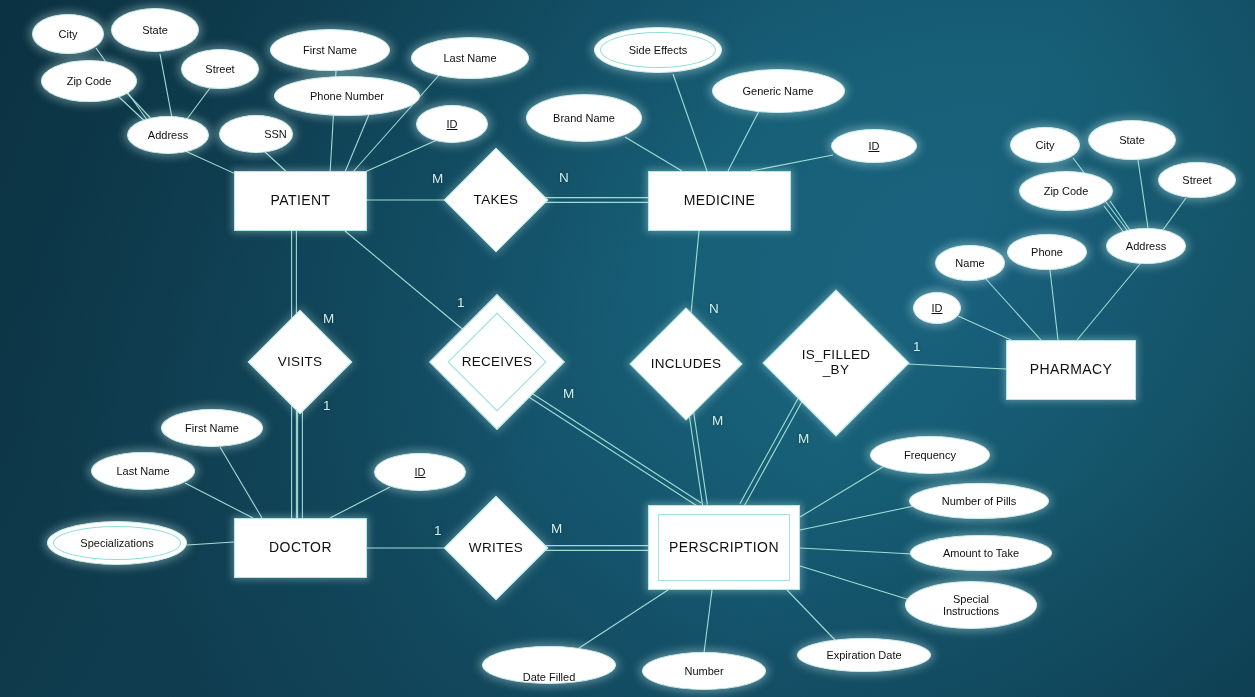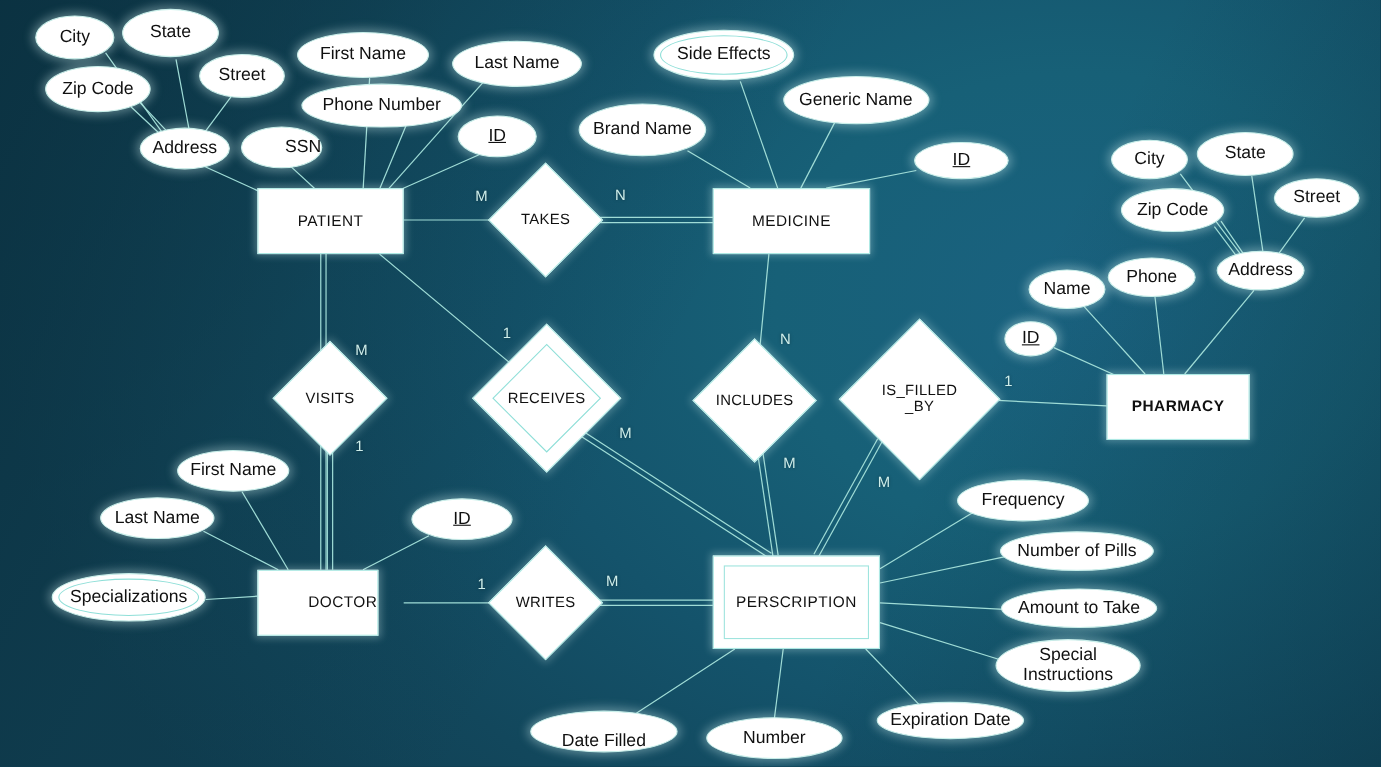--- a/index.html
+++ b/index.html
@@ -59,21 +59,21 @@
     height: 100%;
     border: 1.4px solid #9fe4de;
     display: flex;
     align-items: center;
     justify-content: center;
   }
   
   .attr {
     border-radius: 50%;
     border: 1.3px solid #c9efea;
-    font-size: 16px;
+    font-size: 11px;
     box-shadow: 0 0 9px 3px rgba(225,253,250,0.34);
     padding: 0 4px;
   }
   .attr.key > span { text-decoration: underline; }
   .attr.multi { padding: 5px; }
   .attr.multi > .inner {
     width: 100%;
     height: 100%;
     border: 1.2px solid #8fdfd8;
     border-radius: 50%;
@@ -182,24 +182,24 @@
       <line x1="712" y1="590" x2="704" y2="653" stroke="#9fdcd6" stroke-width="1.1"></line>
       <line x1="668" y1="590" x2="576" y2="650" stroke="#9fdcd6" stroke-width="1.1"></line>
     </svg>
   <div id="shapes">
       <div class="node entity" style="left: 234px; top: 171px; width: 133px; height: 60px;">
         <span>PATIENT</span>
       </div>
       <div class="node entity" style="left: 648px; top: 171px; width: 143px; height: 60px;">
         <span>MEDICINE</span>
       </div>
-      <div class="node entity" style="left: 1006px; top: 340px; width: 130px; height: 60px; font-weight: bold;">
+      <div class="node entity" style="left: 1006px; top: 340px; width: 130px; height: 60px;">
         <span>PHARMACY</span>
       </div>
-      <div class="node entity" style="left: 234px; top: 518px; width: 110px; height: 60px; justify-content: flex-end;">
+      <div class="node entity" style="left: 234px; top: 518px; width: 133px; height: 60px;">
         <span>DOCTOR</span>
       </div>
       <div class="node entity weak" style="left: 648px; top: 505px; width: 152px; height: 85px;">
         <div class="inner">
           <span>PERSCRIPTION</span>
         </div>
       </div>
       <div class="node rel" style="left: 459px; top: 163px; width: 74px; height: 74px;">
         <div class="dshape"></div>
         <span class="rlabel">TAKES</span>

